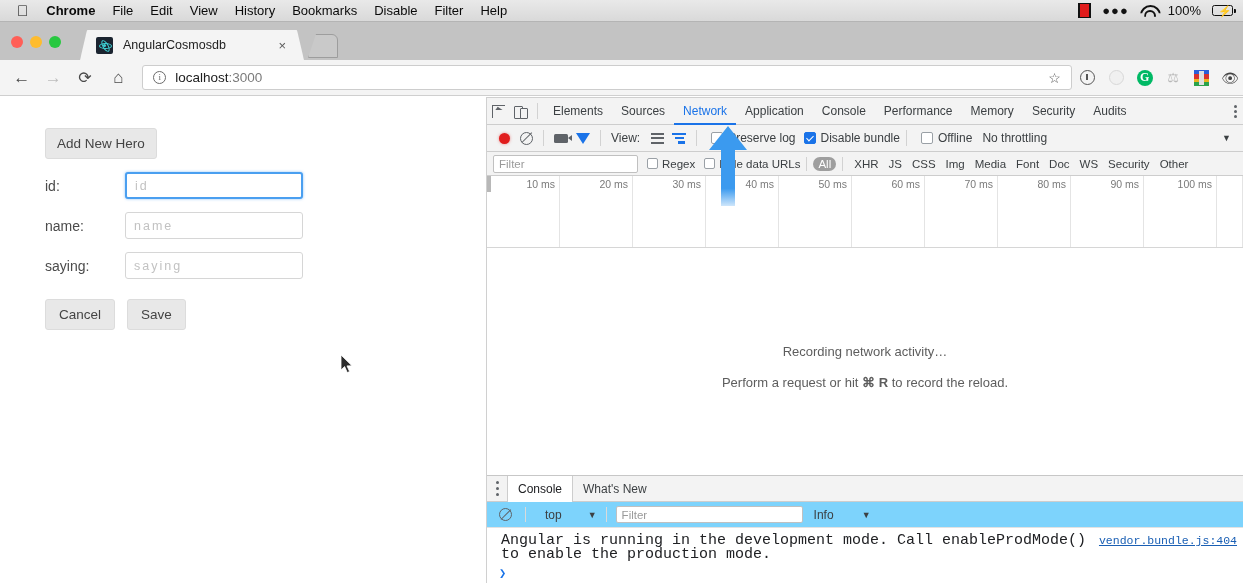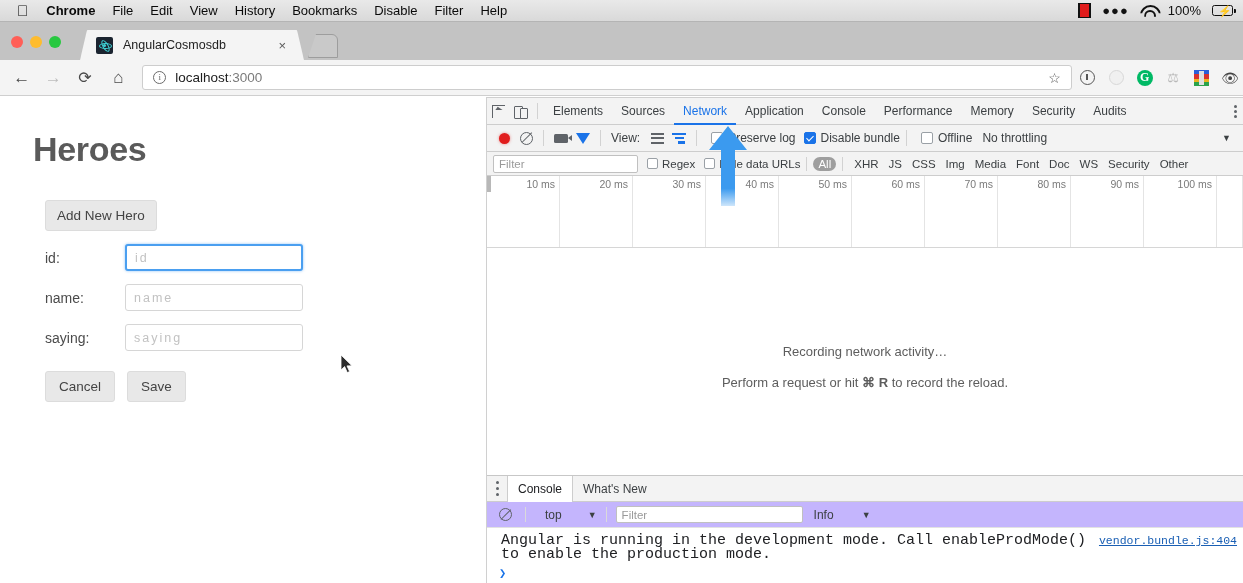--- a/index.html
+++ b/index.html
@@ -186,21 +186,21 @@
   .dt-empty .l1{font-size:13px;color:#5d5d5d;}
   .dt-empty .l2{font-size:13px;color:#5d5d5d;}
   .dt-empty .l2 b{font-weight:bold;}
 
   .dt-drawer{position:absolute;left:0;bottom:0;width:756px;height:108px;background:#fff;border-top:1px solid #c7c7c7;}
   .dr-tabs{height:26px;background:#f3f3f3;border-bottom:1px solid #cdcdcd;display:flex;align-items:center;}
   .dr-kebab{width:20px;display:flex;flex-direction:column;align-items:center;justify-content:center;cursor:pointer;}
   .dr-kebab i{display:block;width:3px;height:3px;background:#5f6368;border-radius:50%;margin:1.3px 0;}
   .dr-tab{height:26px;line-height:26px;padding:0 10px;font-size:12px;color:#3c4043;cursor:pointer;}
   .dr-tab.active{background:#fff;border-left:1px solid #cdcdcd;border-right:1px solid #cdcdcd;box-shadow:inset 0 -1px 0 #fff;color:#202124;}
-  .dr-toolbar{height:26px;background:#c4b5fd;border-bottom:1px solid #e2e2e2;display:flex;align-items:center;padding-left:7px;}
+  .dr-toolbar{height:26px;background:#7dd3fc;border-bottom:1px solid #e2e2e2;display:flex;align-items:center;padding-left:7px;}
   .dr-sel{display:flex;align-items:center;margin-left:10px;font-size:12px;color:#3c4043;cursor:pointer;}
   .dr-sel .cv{margin-left:26px;font-size:9px;}
   .dr-vsep{width:1px;height:15px;background:#dadada;margin:0 9px;}
   .dr-filter{width:187px;height:17px;border:1px solid #c0c0c0;border-radius:2px;font-size:11.5px;padding:0 5px;color:#333;}
   .dr-filter::placeholder{color:#9a9a9a;}
   .dr-lvl{display:flex;align-items:center;margin-left:11px;font-size:12px;color:#3c4043;cursor:pointer;}
   .dr-lvl .cv{margin-left:28px;font-size:9px;}
   .logrow{position:relative;padding:6px 10px 0 14px;}
   .logmsg{font-family:"Liberation Mono",monospace;font-size:15px;color:#202124;line-height:14px;width:600px;}
   .logsrc{position:absolute;right:6px;top:6px;font-family:"Liberation Mono",monospace;font-size:11.5px;
@@ -277,21 +277,20 @@
       </span>
     <span class="extico">
         <span class="ex-img"></span>
       </span>
     <span class="extico">
         <span class="ex-eye">👁</span>
       </span>
   </div>
 
   <div class="page">
-    <div class="h1">Heroes</div>
     <div class="addbtn">Add New Hero</div>
 
     <div class="frow">
       <span class="flabel">id:</span>
       <input class="finput focused" placeholder="id" style="">
     </div>
     <div class="frow">
       <span class="flabel">name:</span>
       <input class="finput" placeholder="name" style="">
     </div>

